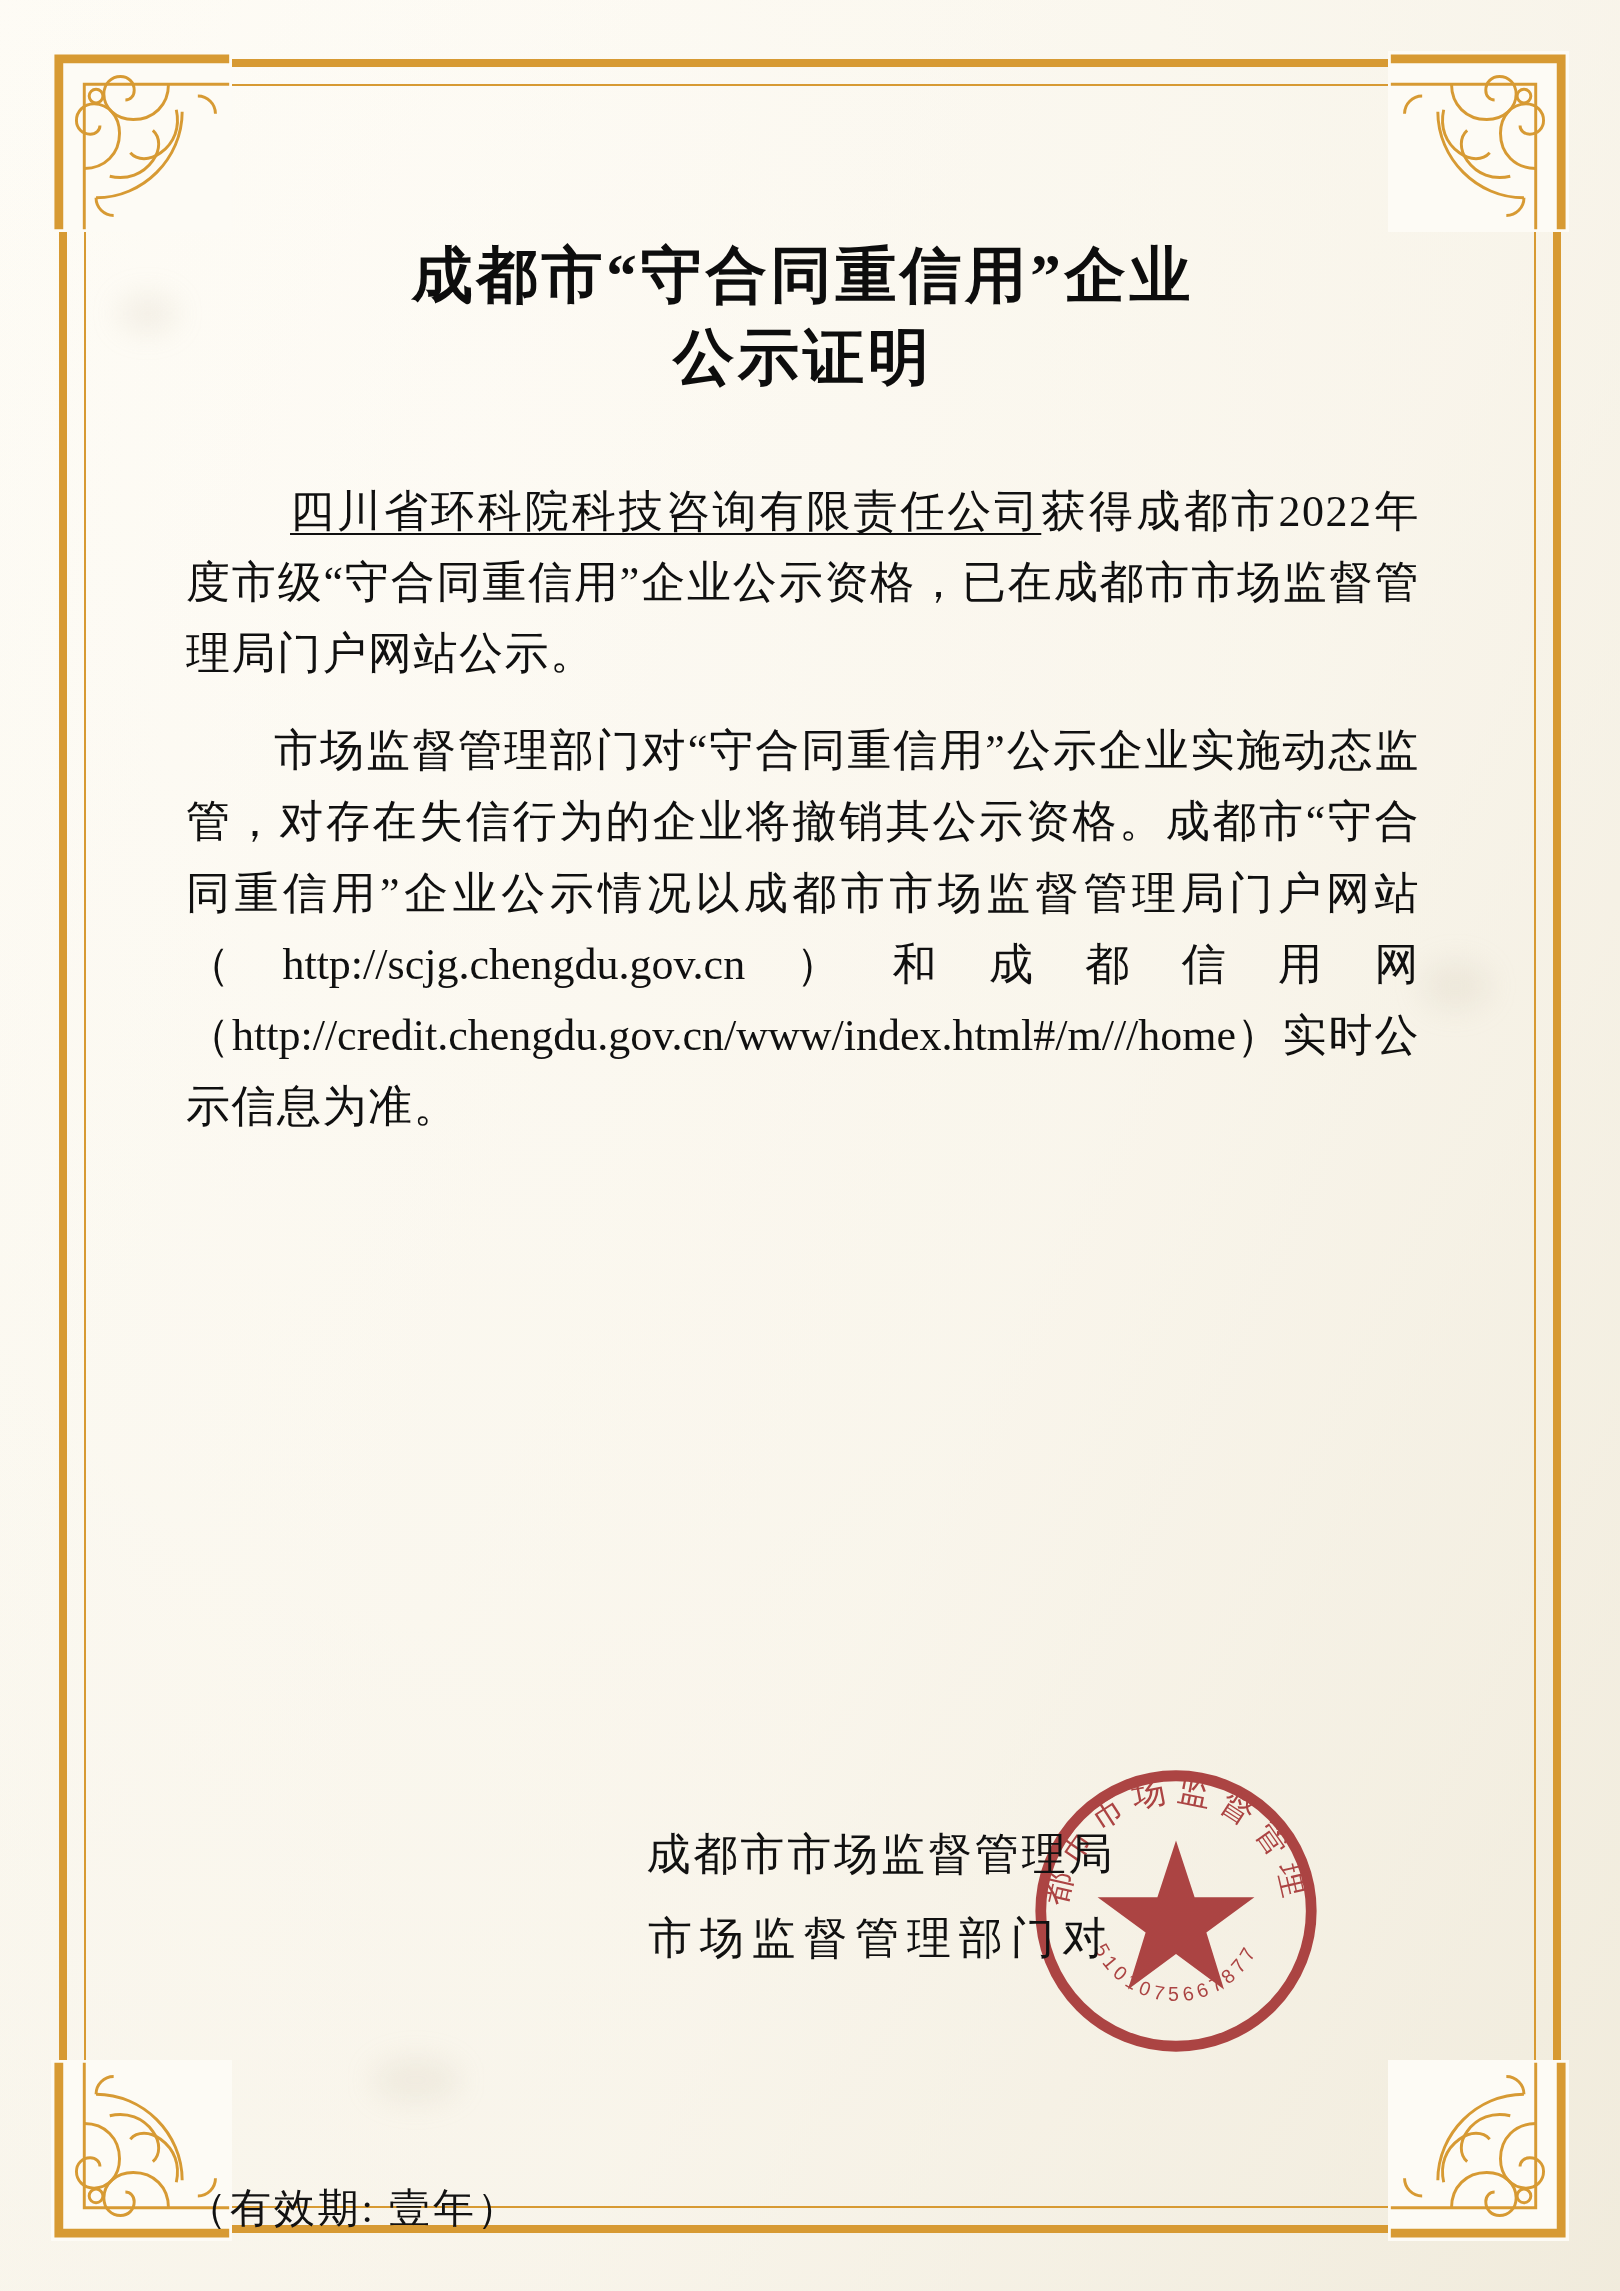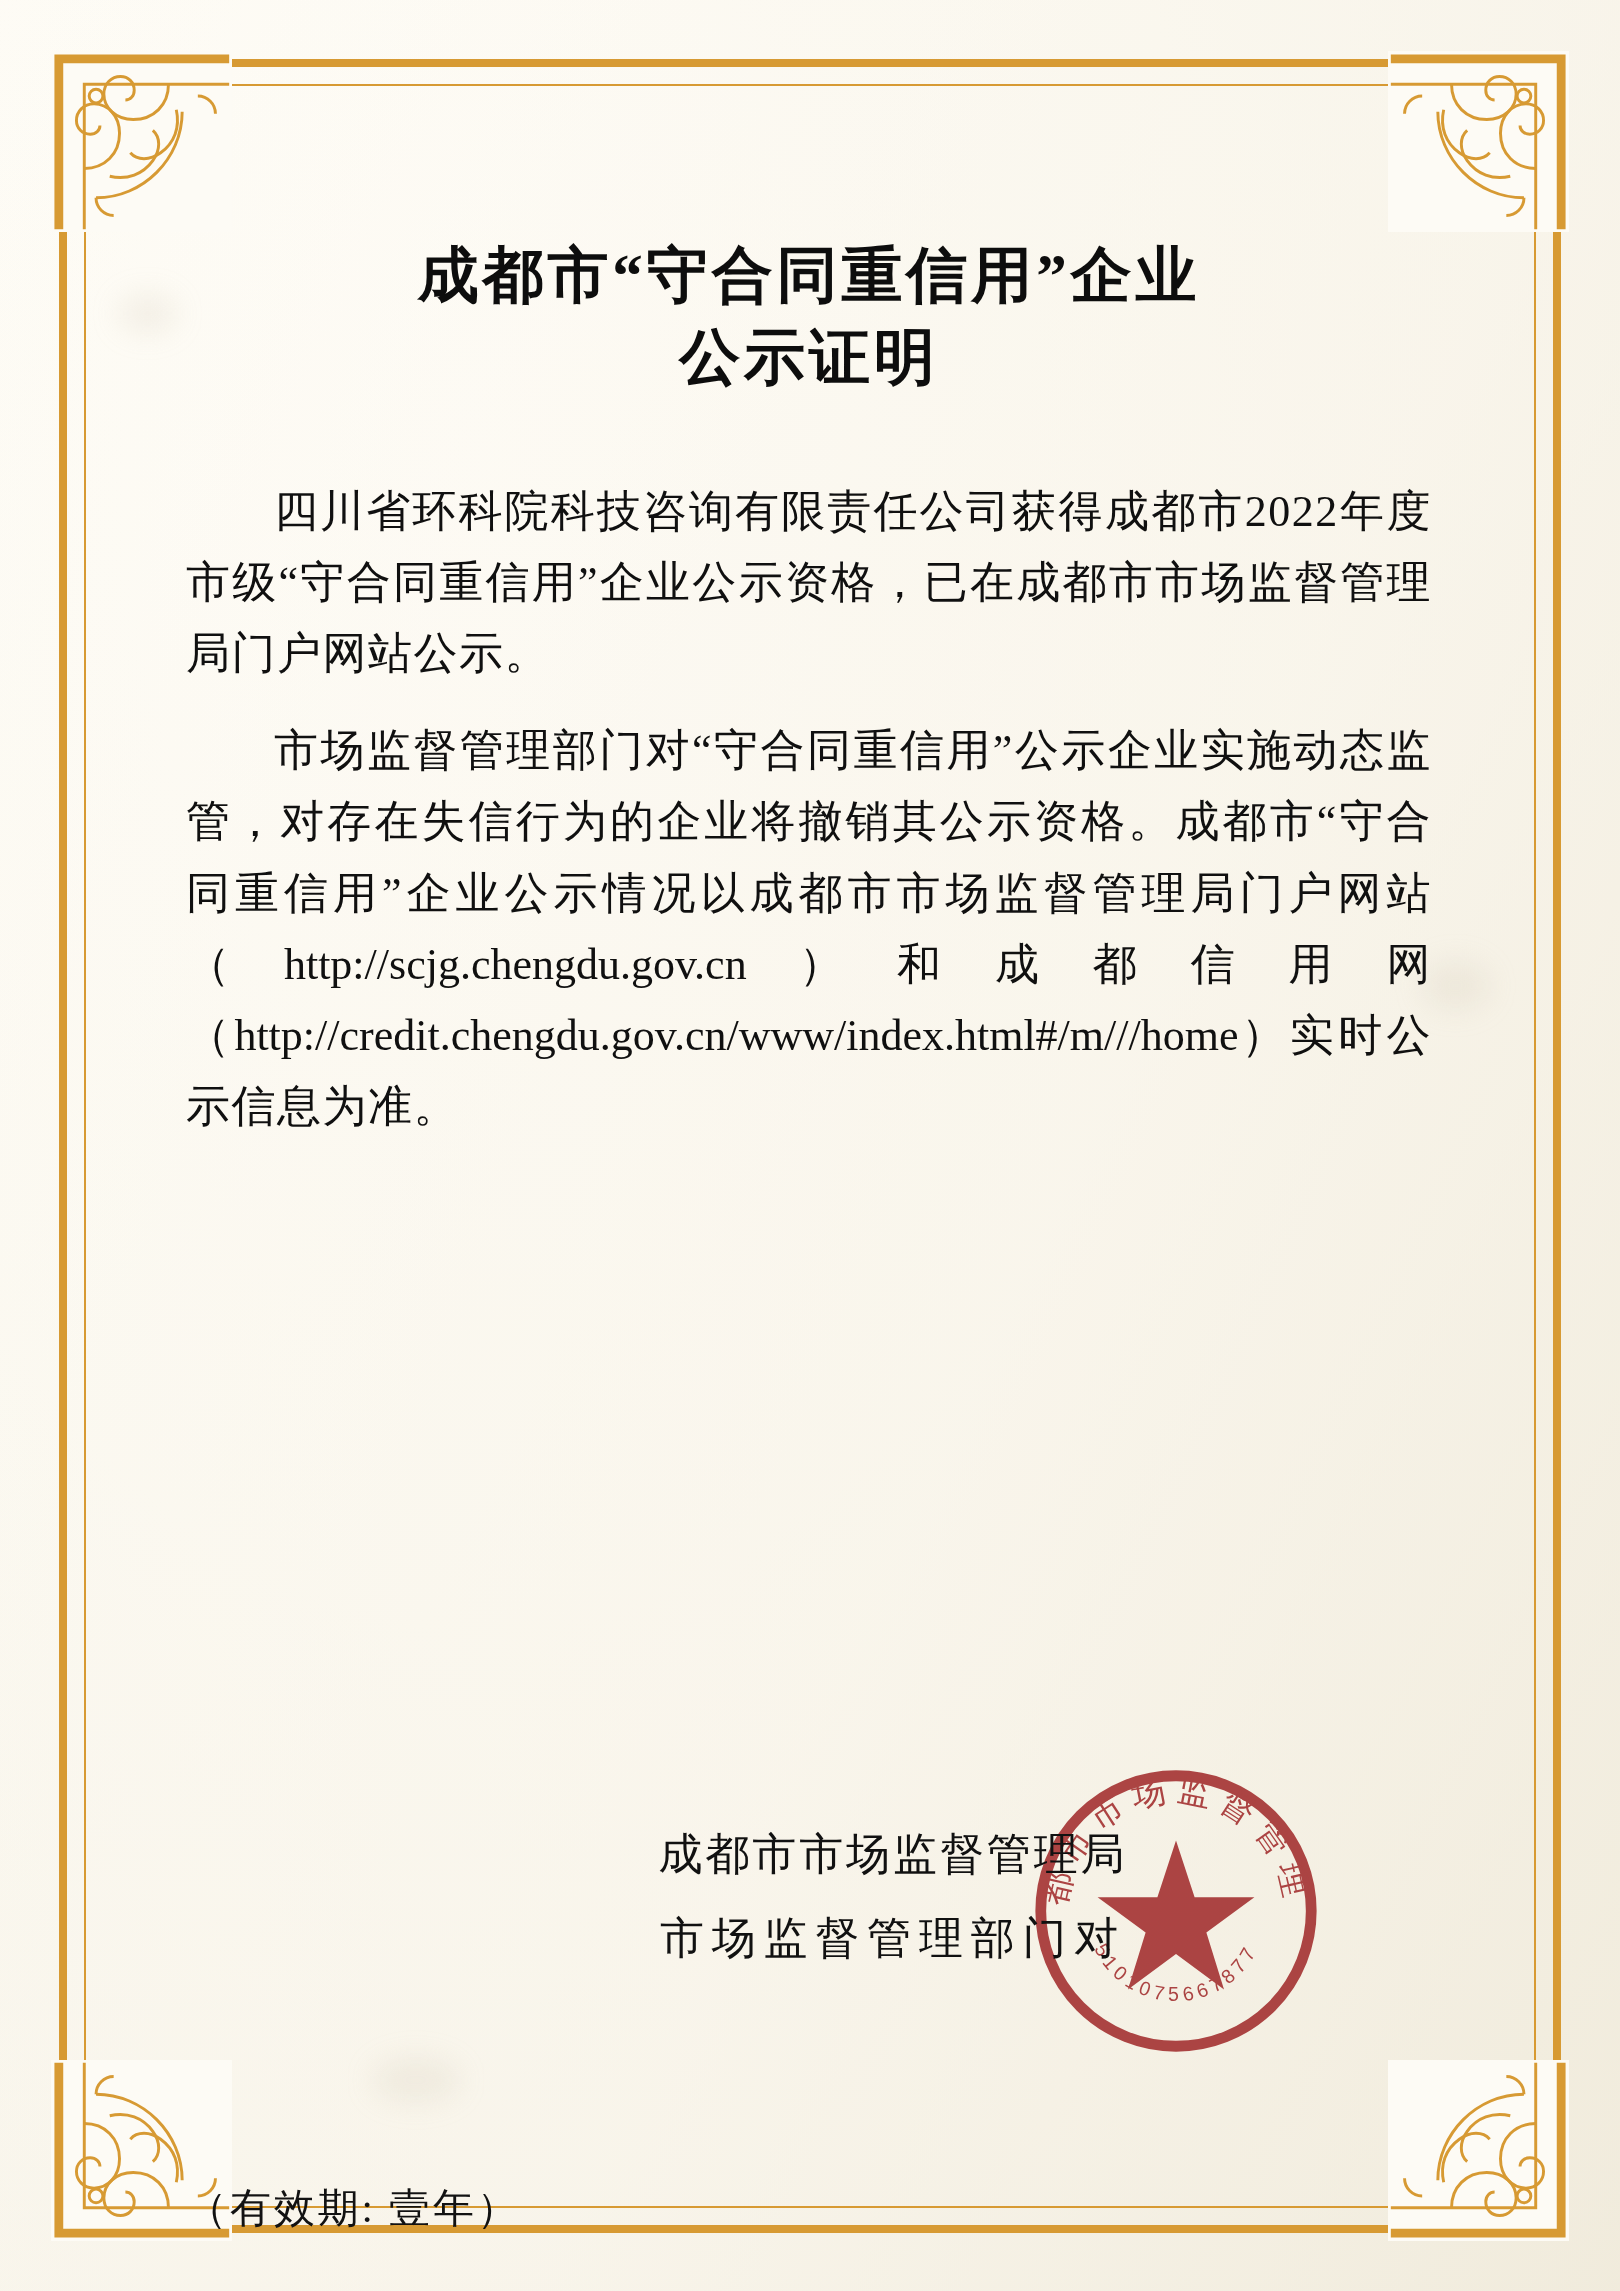--- a/index.html
+++ b/index.html
@@ -66,21 +66,21 @@
   
   .notch {
     position: absolute;
     background: #fdfbf5;
   }
 
   
   .content {
     position: absolute;
     left: 186px;
-    right: 188px;
+    right: 200px;
     top: 235px;
   }
 
   .title {
     text-align: center;
     font-family: "Liberation Serif", "DejaVu Serif", serif;
     font-weight: 700;
     font-size: 61px;
     letter-spacing: 3.9px;
     line-height: 1.35;
@@ -94,23 +94,25 @@
     line-height: 1.62;
     letter-spacing: 1.5px;
     text-align: justify;
     text-justify: inter-ideograph;
     color: #101010;
   }
   .para { text-indent: 2em; margin: 0 0 5.9px 0; }
   .para + .para { margin-top: 25.5px; }
 
   .company {
+    text-decoration: underline;
     text-underline-offset: 6.9px;
     text-decoration-thickness: 2px;
     letter-spacing: 1px;
+    margin-left: 16px;
   }
 
   .url {
     font-family: "Liberation Serif", "DejaVu Serif", serif;
     letter-spacing: 0px;
   }
 
   
   .sign {
     position: absolute;

